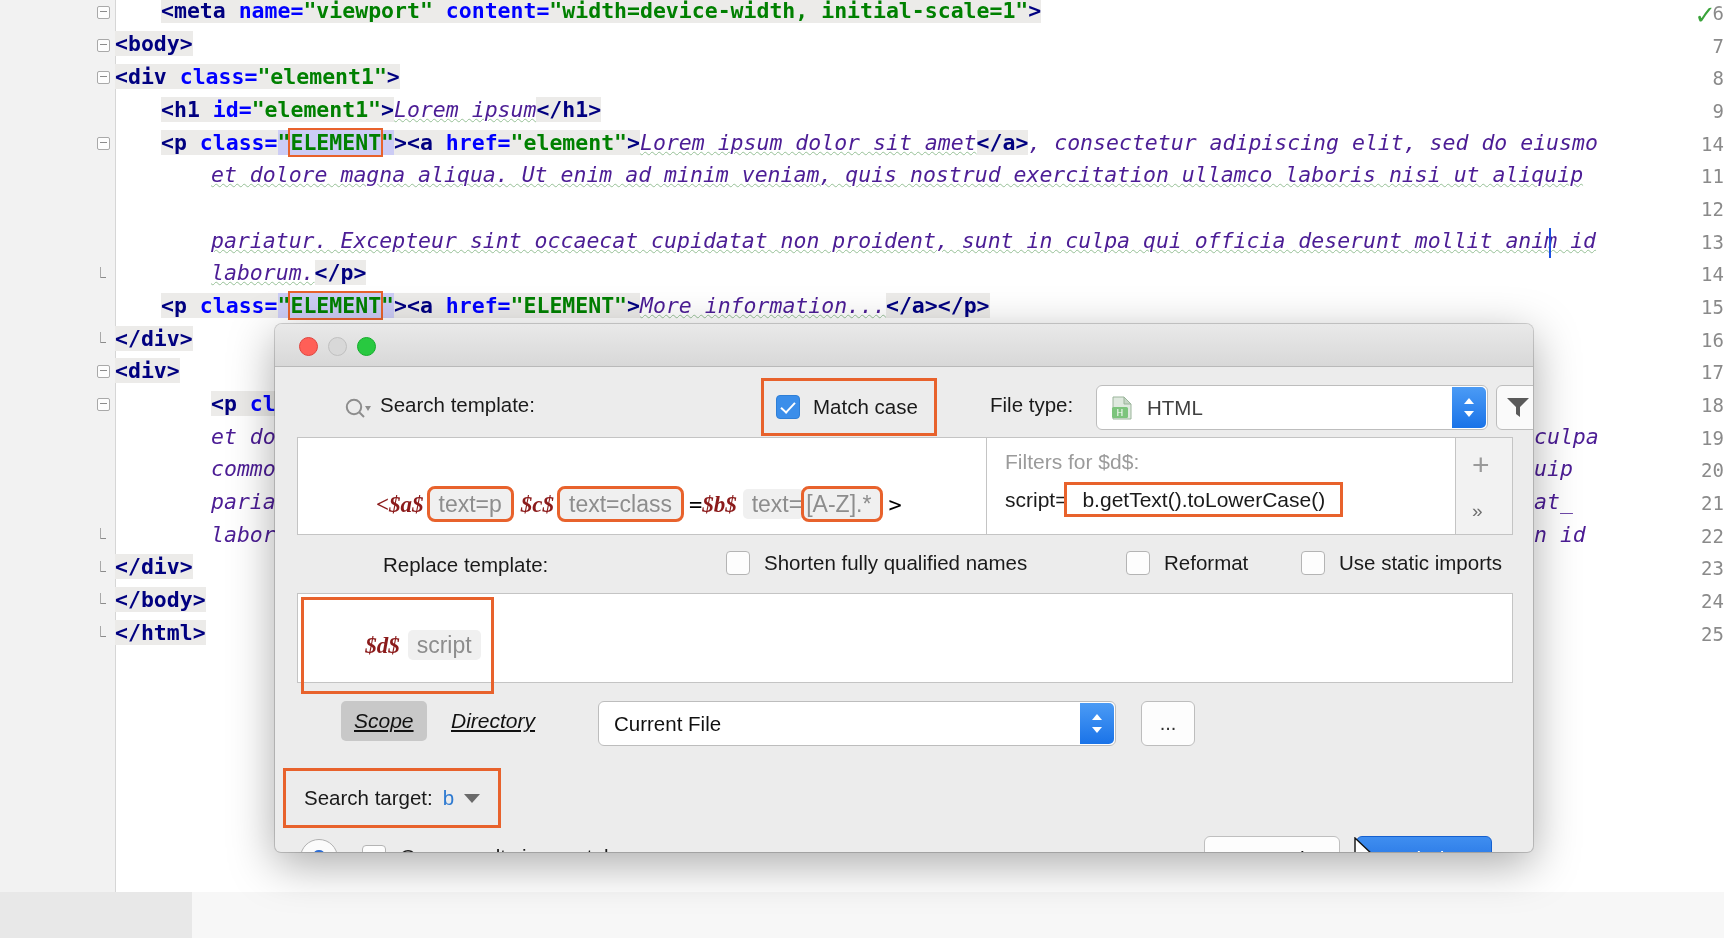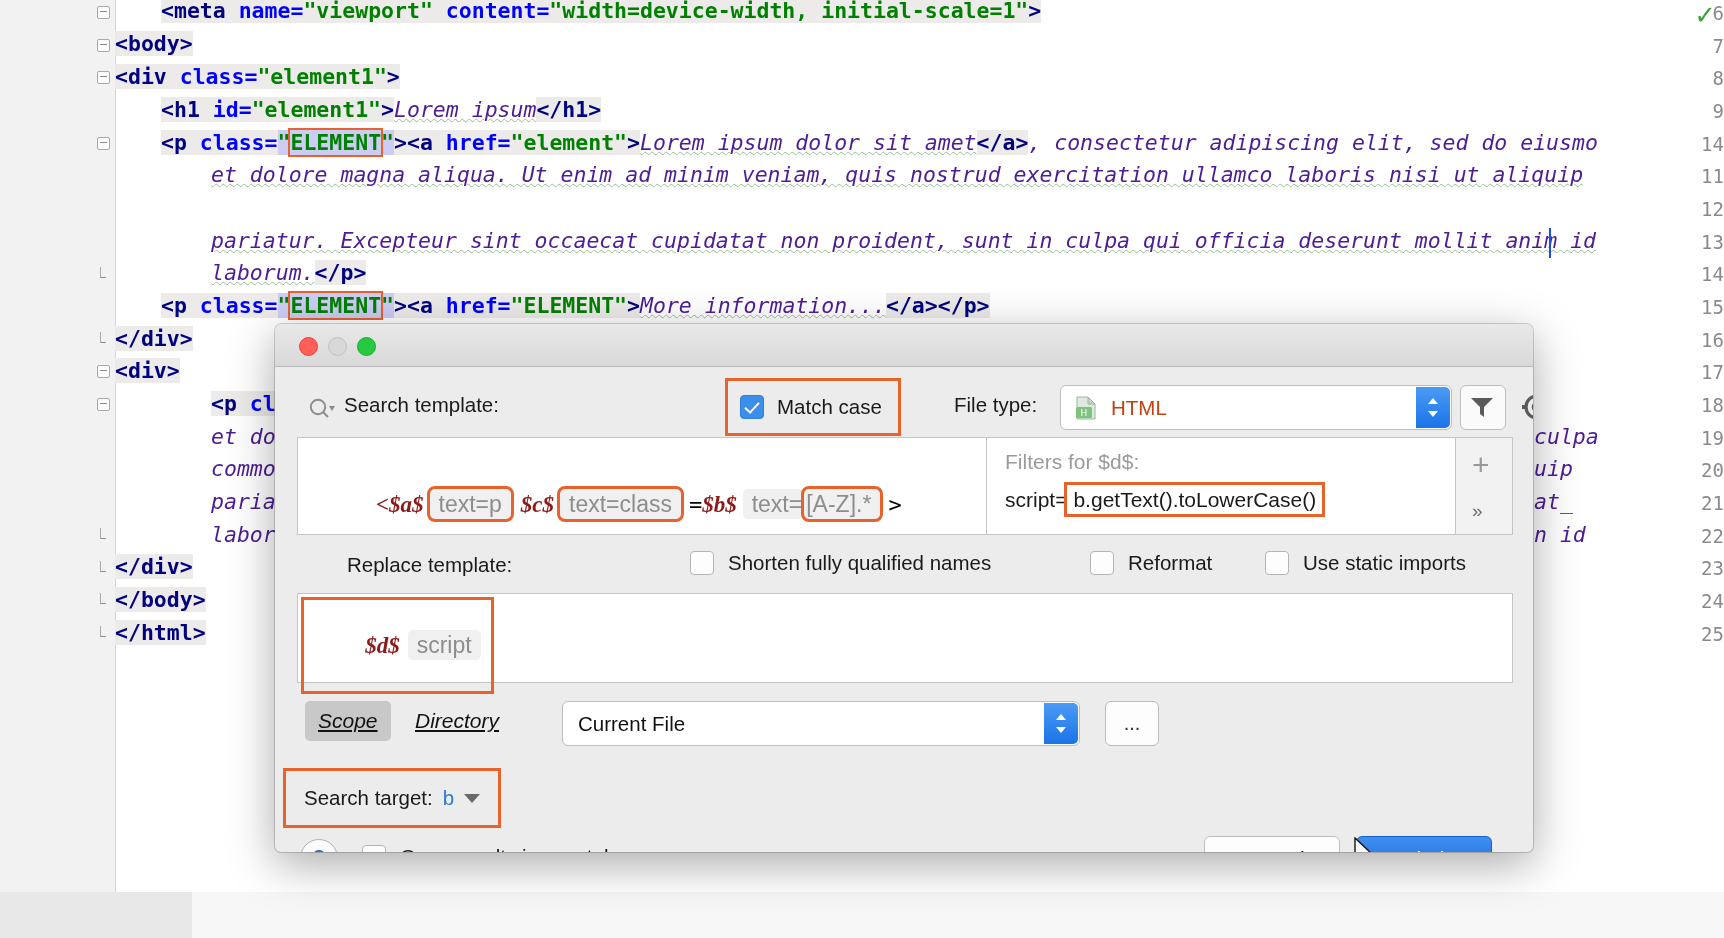--- a/index.html
+++ b/index.html
@@ -80,21 +80,21 @@
     font-size:20px;color:#383838;
   }
   .traffic{position:absolute;top:13px;width:17px;height:17px;border-radius:50%;}
   .tl-close{left:24px;background:#ff5f57;border:1px solid #e0443e;}
   .tl-min{left:53px;background:#d8d8d8;border:1px solid #c0c0c0;}
   .tl-max{left:82px;background:#28c940;border:1px solid #14ad2b;}
 
   #body{position:relative;height:486px;}
 
   .lbl{font-size:20.5px;color:#1a1a1a;}
-  .row{position:absolute;}
+  .row{position:absolute;margin-left:36px;}
 
   
   #search-row{left:0;right:0;top:14px;height:52px;}
   #search-icon{position:absolute;left:33px;top:16px;}
   #search-label{position:absolute;left:69px;top:12px;}
   #matchcase-wrap{
     position:absolute;left:453px;top:0px;height:52px;padding:0 16px 0 12px;
     display:flex;align-items:center;gap:13px;
     outline:3px solid #e8622c;
   }
@@ -107,21 +107,21 @@
     content:"";position:absolute;left:7px;top:3px;width:6px;height:12px;
     border:solid #fff;border-width:0 2.5px 2.5px 0;transform:rotate(43deg);
   }
   #filetype-label{position:absolute;left:679px;top:12px;}
   #filetype-combo{
     position:absolute;left:785px;top:4px;width:390px;height:43px;
     background:#fff;border:1px solid #bdbdbd;border-radius:6px;
     display:flex;align-items:center;
   }
   #html-icon{margin-left:12px;width:26px;height:26px;position:relative;flex:none;}
-  #filetype-text{margin-left:12px;font-size:20.5px;color:#c2410c;}
+  #filetype-text{margin-left:12px;font-size:20.5px;color:#404040;}
   #combo-arrows{
     position:absolute;right:1px;top:1px;width:34px;height:41px;border-radius:0 5px 5px 0;
     background:linear-gradient(#4b9bf5,#1a73e8);
   }
   .arr{position:absolute;left:12px;width:0;height:0;border-left:5px solid transparent;border-right:5px solid transparent;}
   .arr.up{top:11px;border-bottom:6px solid #fff;}
   .arr.dn{top:24px;border-top:6px solid #fff;}
 
   #filter-btn{
     position:absolute;left:1185px;top:4px;width:44px;height:43px;
@@ -389,21 +389,21 @@
     </div>
 
     <div id="template-area">
       <div id="template-left">
         <div class="codeline" style="left:14px;top:26px">
           <span class="var">&lt;$a$</span><span class="chip obox" style="margin-left:6px">text=p</span><span class="var" style="margin-left:10px">$c$</span><span class="chip obox" style="margin-left:6px">text=class</span><span class="mono" style="margin-left:8px;font-size:22px">=</span><span class="var">$b$</span><span class="chip" style="margin-left:6px;padding-right:2px">text=</span><span class="chip obox" style="padding-left:2px">[A-Z].*</span><span class="mono" style="margin-left:8px;font-size:22px">&gt;</span>
         </div>
       </div>
       <div id="template-right">
         <div id="filters-title">Filters for $d$:</div>
-        <div id="filters-script"><span>script=</span><span class="obox" style="padding:3px 6px">b.getText().toLowerCase()</span></div>
+        <div id="filters-script"><span>script=</span><span class="obox" style="padding:3px 15px">b.getText().toLowerCase()</span></div>
         <div id="plus-col">
           <div id="plus-sign">+</div>
           <div id="chev-sign">»</div>
         </div>
       </div>
     </div>
 
     <div class="row" id="replace-row">
       <span class="lbl" id="replace-label">Replace template:</span>
 

